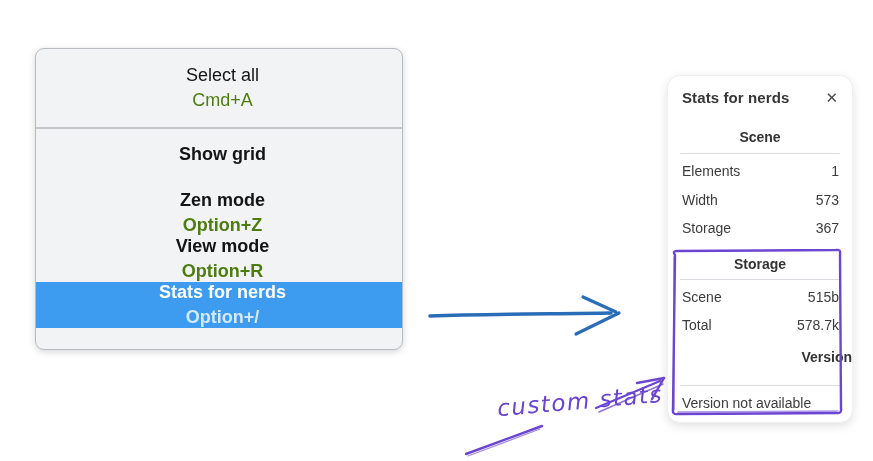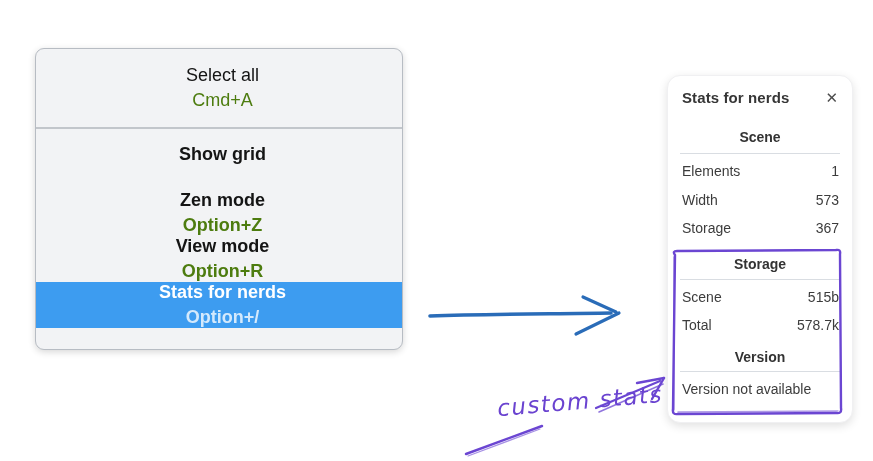--- a/index.html
+++ b/index.html
@@ -40,21 +40,21 @@
     padding:13px 13px 0 14px;
   }
   .panel-title { font-weight:bold; font-size:15px; color:#363636; letter-spacing:.1px; }
   .close-btn {
     font-size:15px; color:#4d4d4d; cursor:pointer; line-height:1;
     background:none; border:none; padding:0 1px; font-family:inherit;
   }
   .sec-header { text-align:center; font-weight:bold; font-size:14px; color:#333333; }
   .sec-header.scene   { margin:23px 0 8px; }
   .sec-header.storage { margin:13px 1px 7px; }
-  .sec-header.version { margin:9px 0 6px; }
+  .sec-header.version { margin:9px 0 20px;text-align:right; }
   .divider { height:1px; background:#d9dde2; margin:0 12px; }
   .stat-row {
     display:flex; justify-content:space-between;
     padding:0 13px 0 14px; line-height:28.5px;
   }
   .stat-row:first-of-type { margin-top:3px; }
   .rows-block { margin-top:3px; }
   .note { padding:7px 13px 0 14px; line-height:20px; }
 
   

